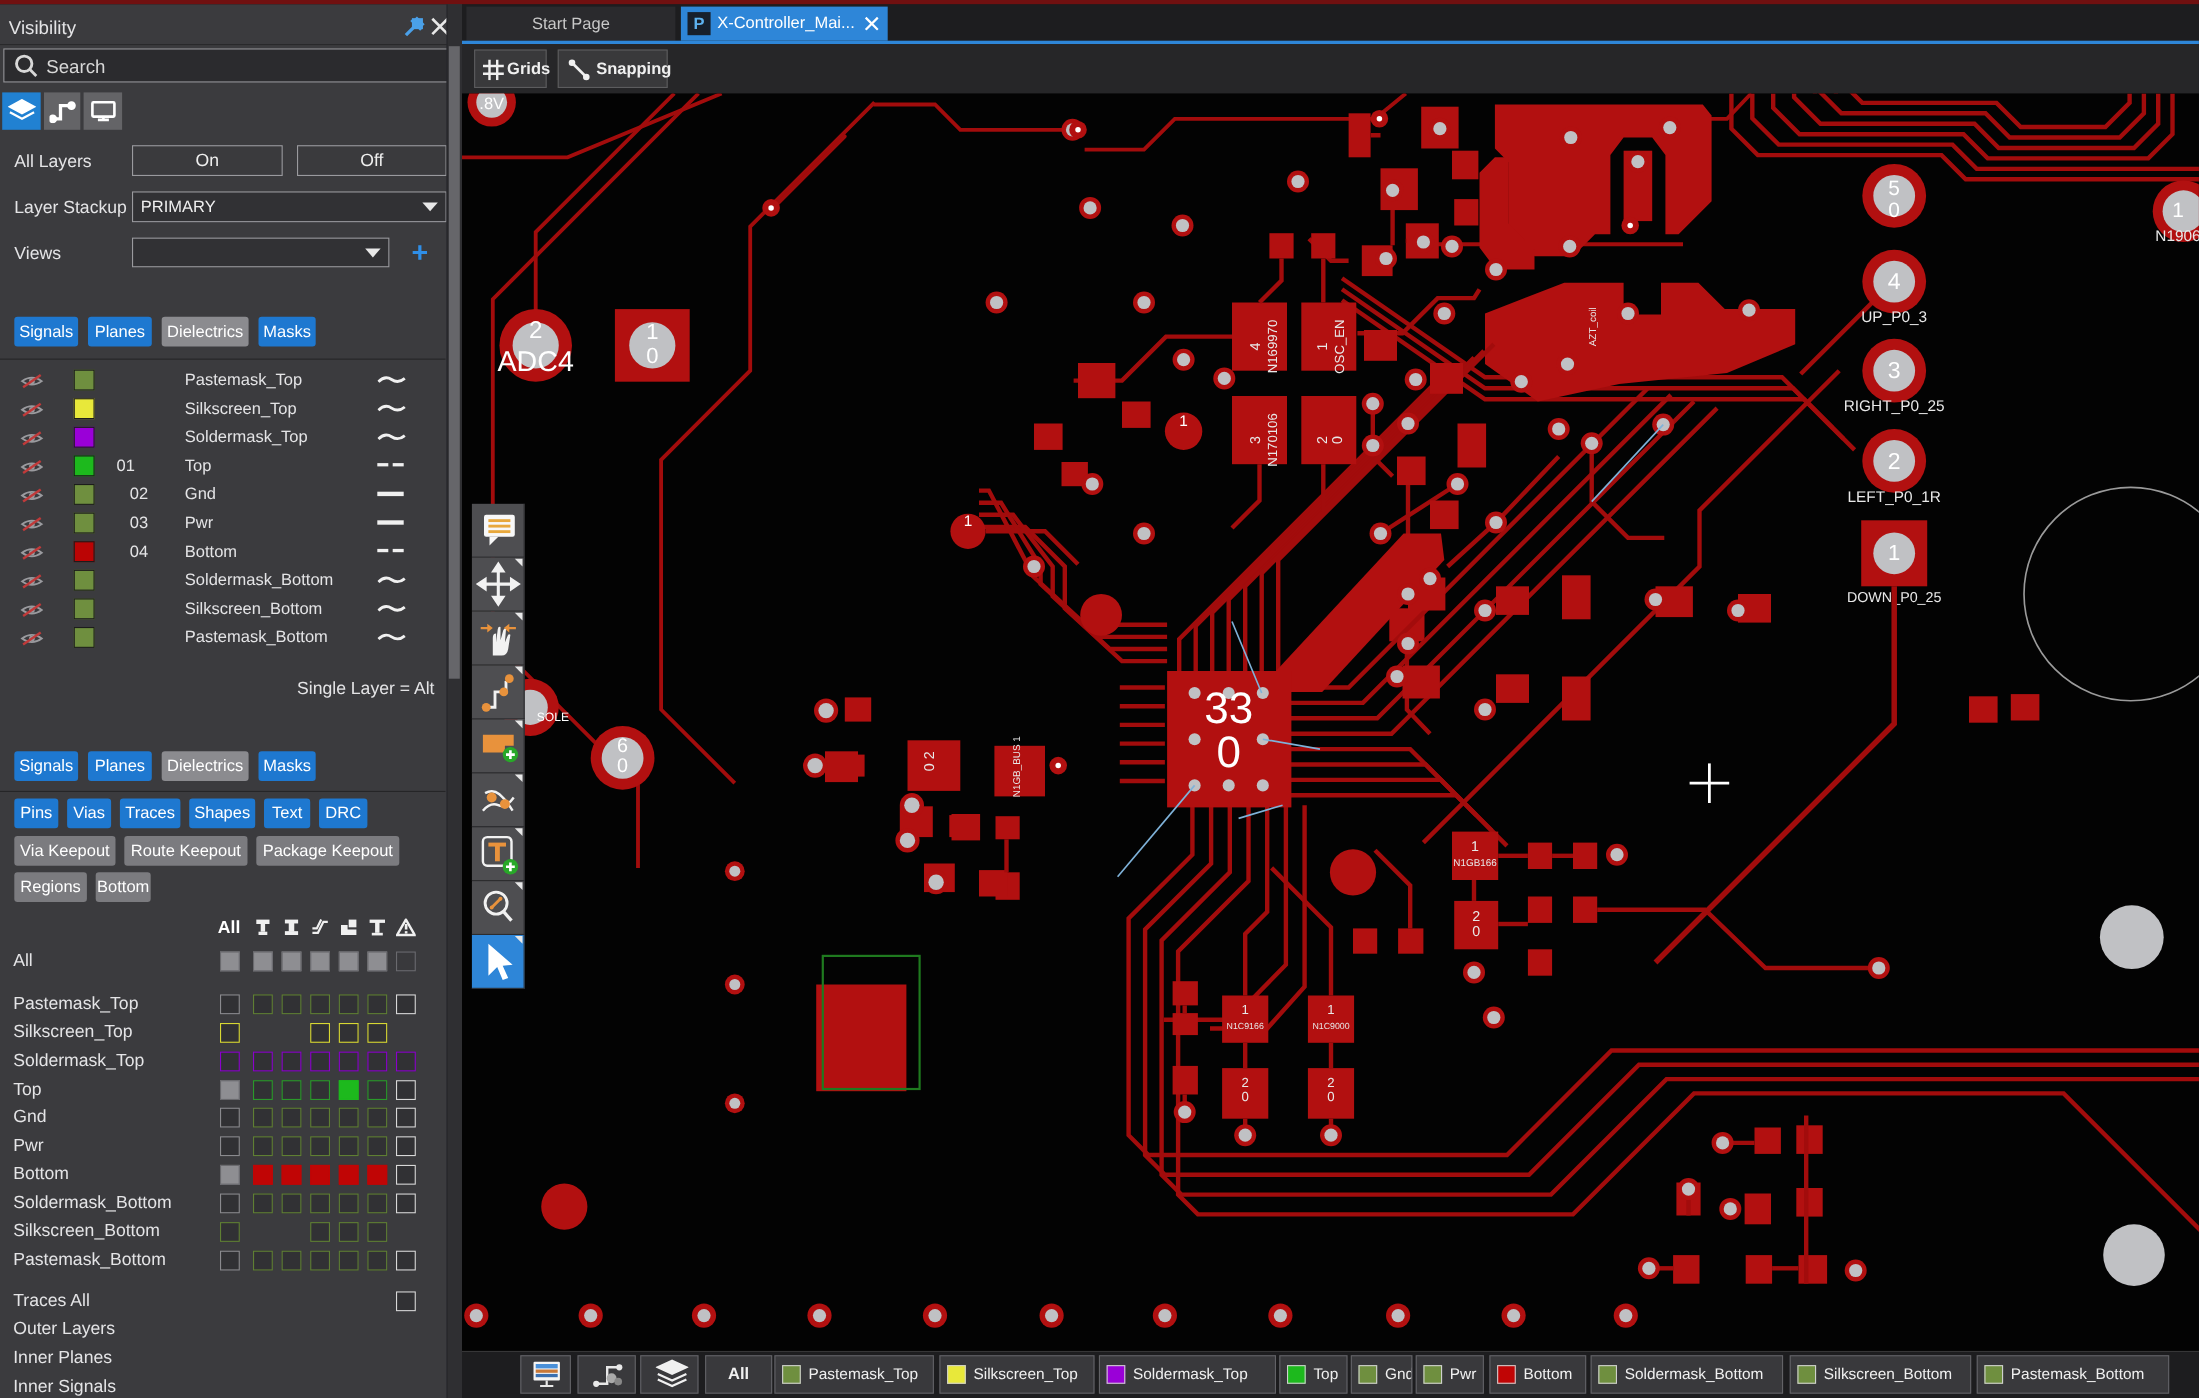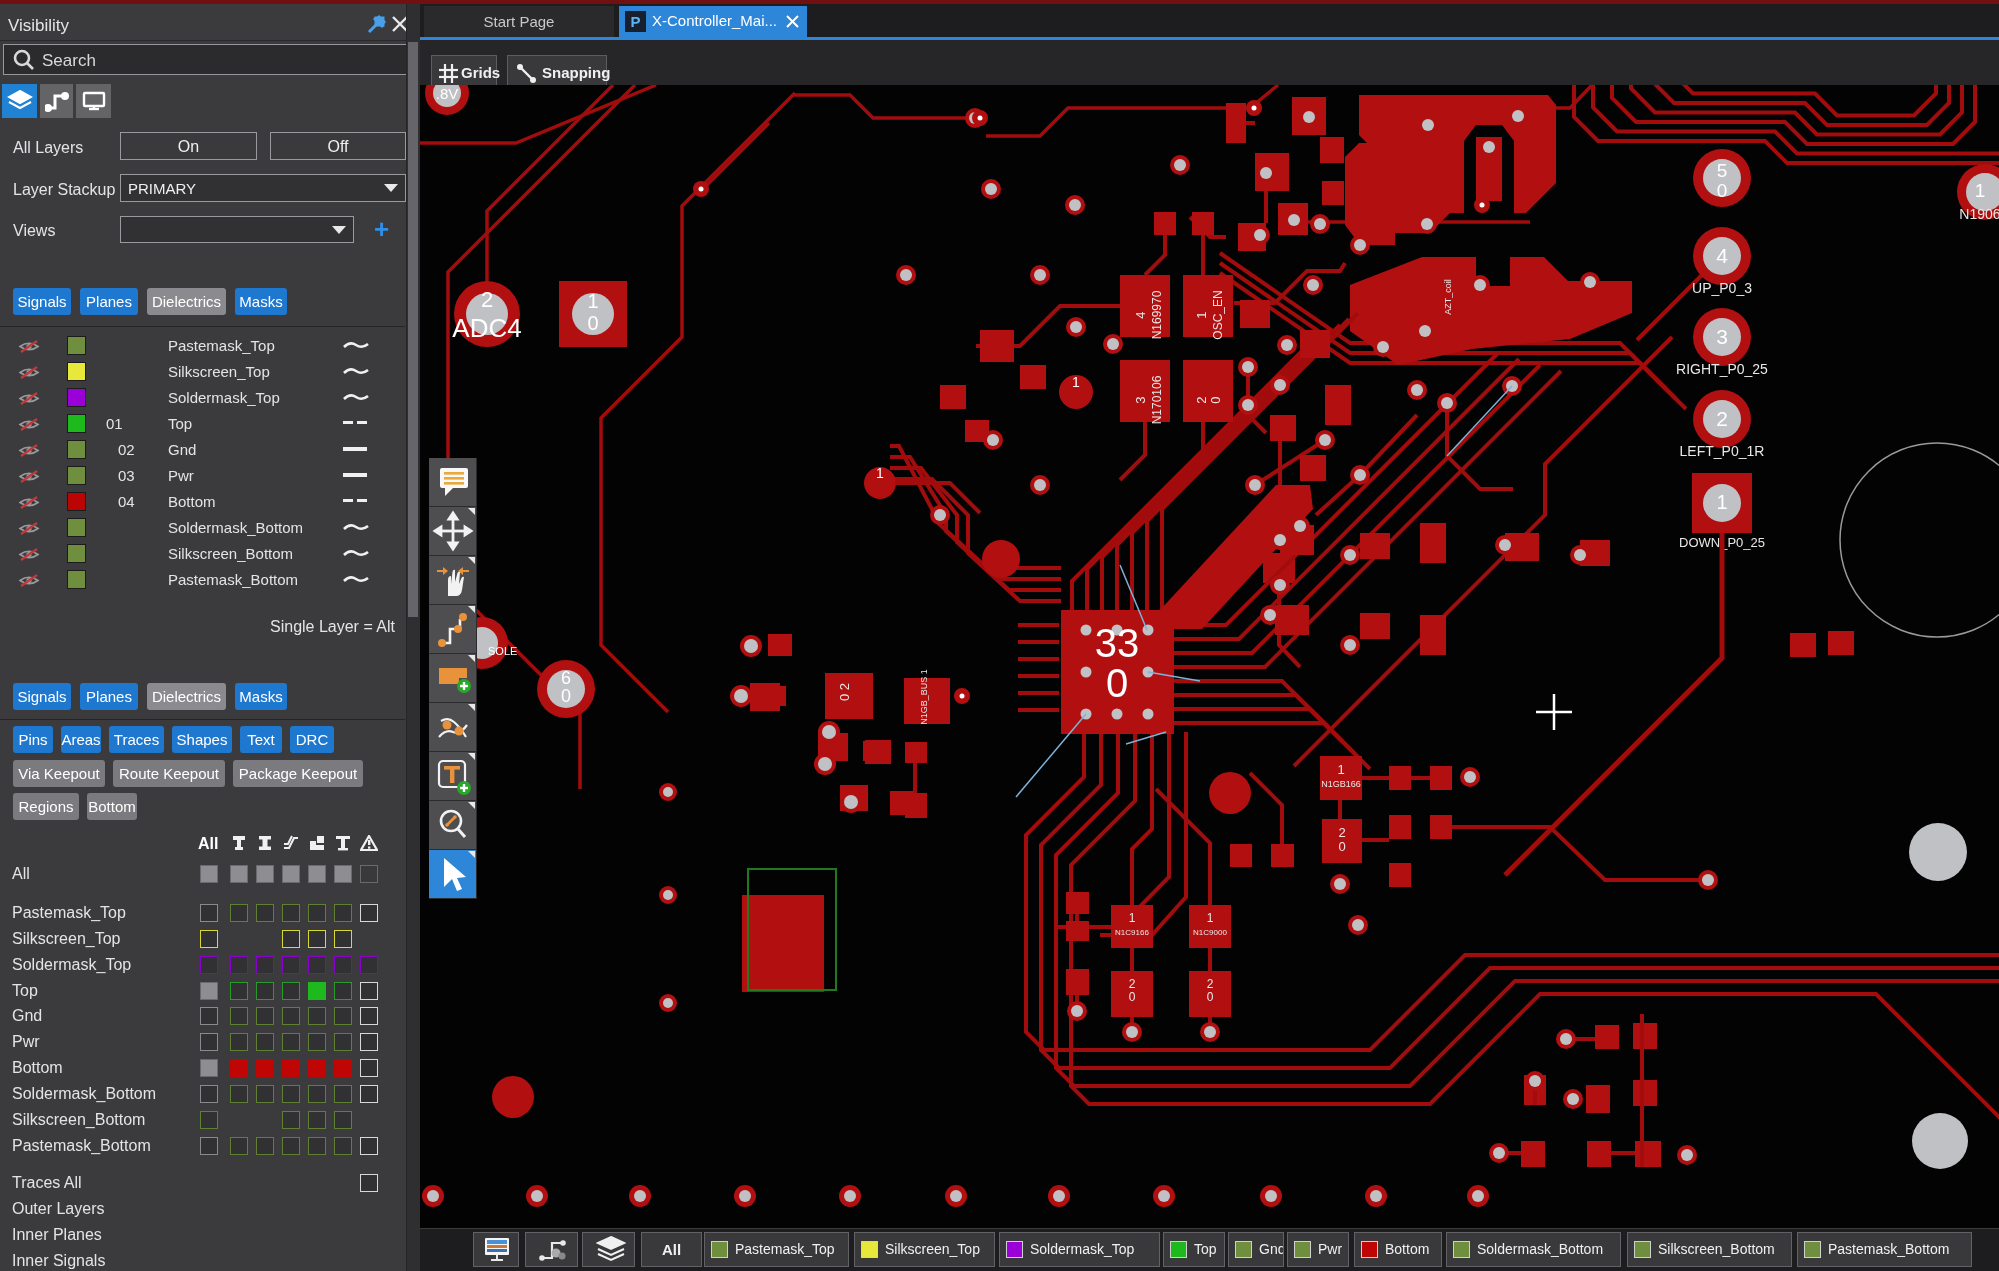--- a/index.html
+++ b/index.html
@@ -15,21 +15,21 @@
 .chip{position:absolute;height:27px;border-radius:3px;color:#fff;font-size:15px;text-align:center;line-height:27px}
 .blue{background:#1e78d0}
 .gchip{background:#8b8b8f}
 .kchip{background:#7b7b7f}
 .csq{position:absolute;width:19px;height:19px;border:1px solid #1c1c1c}
 .cb{position:absolute;width:18px;height:18px;background:#313134}
 
 #tabbar{left:420px;top:4px;width:1616px;height:33px;background:#1d1d1f}
 #bluestrip{left:420px;top:37px;width:1579px;height:3px;background:#2e86d8}
 #toolbar{left:420px;top:40px;width:1579px;height:45px;background:#262628}
-.tbtn{position:absolute;top:15px;height:35px;background:#39393b;border:1px solid #5c5c5e;color:#f0f0f0;font-size:15px;font-weight:bold}
+.tbtn{position:absolute;top:5px;height:35px;background:#39393b;border:1px solid #5c5c5e;color:#f0f0f0;font-size:15px;font-weight:bold}
 
 #botbar{left:420px;top:1228px;width:1579px;height:43px;background:#1d1d1f;border-top:1px solid #3a3a3a}
 .bbtn{position:absolute;top:3px;height:35px;background:#39393c;border:1px solid #626266;color:#f0f0f0;font-size:15px;font-weight:bold}
 .sw{display:inline-block;width:17px;height:17px;border:1px solid #cfcfcf;vertical-align:-4px;margin-right:7px}
 
 #vtool{left:429px;top:458px;width:48px}
 .vbtn{position:relative;width:48px;height:49px;background:#4e4e51;border-bottom:1px solid #2c2c2e;border-right:1px solid #2c2c2e}
 .vbtn .fly{position:absolute;right:1px;top:1px;width:0;height:0;border-top:7px solid #e8e8e8;border-left:7px solid transparent}
 #scroll{left:406px;top:4px;width:14px;height:1267px;background:#2f2f32;border-left:1px solid #252528}
 #sthumb{left:408px;top:42px;width:10px;height:575px;background:#66666a}
@@ -214,21 +214,21 @@
     <svg class="abs" style="left:343px;top:570px" width="26" height="10">
       <path d="M1 7 Q7 1 13 5 Q19 9 25 4" stroke="#f0f0f0" stroke-width="2.6" fill="none"></path>
     </svg>
     <div class="lbl" style="left:270px;top:614px;font-size:16px">Single Layer = Alt</div>
     <div class="chip blue" style="left:13px;top:679px;width:58px">Signals</div>
     <div class="chip blue" style="left:80px;top:679px;width:58px">Planes</div>
     <div class="chip gchip" style="left:147px;top:679px;width:79px">Dielectrics</div>
     <div class="chip blue" style="left:235px;top:679px;width:52px">Masks</div>
     <div class="abs" style="left:0;top:715px;width:405px;height:1px;background:#252527"></div>
     <div class="chip blue" style="left:13px;top:722px;width:40px">Pins</div>
-    <div class="chip blue" style="left:61px;top:722px;width:40px">Areas</div>
+    <div class="chip blue" style="left:61px;top:722px;width:40px">Vias</div>
     <div class="chip blue" style="left:109px;top:722px;width:55px">Traces</div>
     <div class="chip blue" style="left:172px;top:722px;width:60px">Shapes</div>
     <div class="chip blue" style="left:240px;top:722px;width:42px">Text</div>
     <div class="chip blue" style="left:290px;top:722px;width:44px">DRC</div>
     <div class="chip kchip" style="left:13px;top:756px;width:92px">Via Keepout</div>
     <div class="chip kchip" style="left:113px;top:756px;width:112px">Route Keepout</div>
     <div class="chip kchip" style="left:233px;top:756px;width:130px">Package Keepout</div>
     <div class="chip kchip" style="left:13px;top:789px;width:66px">Regions</div>
     <div class="chip kchip" style="left:87px;top:789px;width:50px">Bottom</div>
     <div class="abs" style="left:198px;top:831px;font-size:16px;font-weight:bold;color:#fff">All</div>

